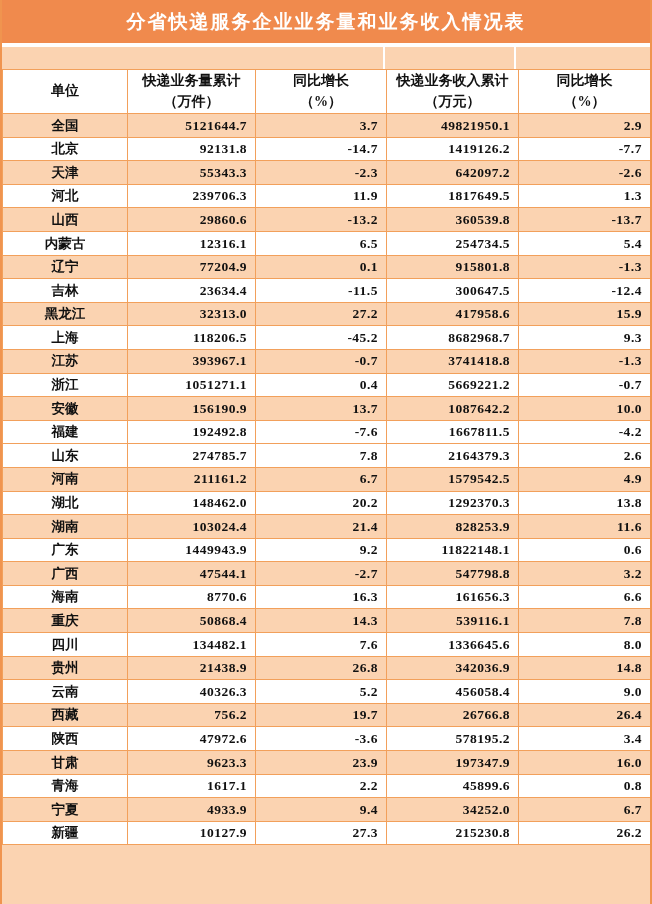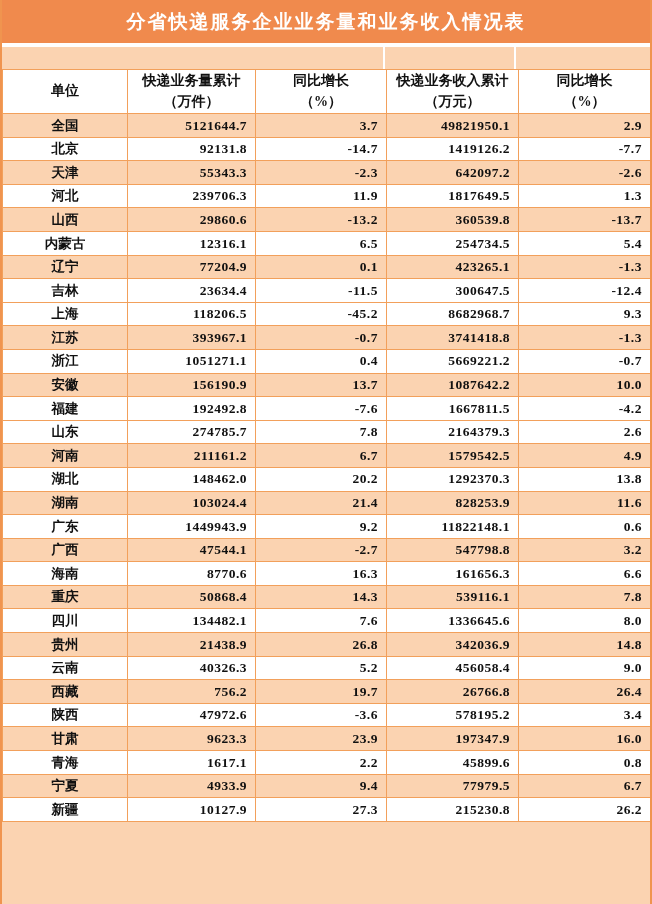--- a/index.html
+++ b/index.html
@@ -137,30 +137,37 @@
           <td class="region">内蒙古</td>
           <td class="num">12316.1</td>
           <td class="num">6.5</td>
           <td class="num">254734.5</td>
           <td class="num">5.4</td>
         </tr>
         <tr class="row-orange">
           <td class="region">辽宁</td>
           <td class="num">77204.9</td>
           <td class="num">0.1</td>
-          <td class="num">423265.1</td>
+          <td class="num">915801.8</td>
           <td class="num">-1.3</td>
         </tr>
         <tr class="row-white">
           <td class="region">吉林</td>
           <td class="num">23634.4</td>
           <td class="num">-11.5</td>
           <td class="num">300647.5</td>
           <td class="num">-12.4</td>
         </tr>
+        <tr class="row-orange">
+          <td class="region">黑龙江</td>
+          <td class="num">32313.0</td>
+          <td class="num">27.2</td>
+          <td class="num">417958.6</td>
+          <td class="num">15.9</td>
+        </tr>
         <tr class="row-white">
           <td class="region">上海</td>
           <td class="num">118206.5</td>
           <td class="num">-45.2</td>
           <td class="num">8682968.7</td>
           <td class="num">9.3</td>
         </tr>
         <tr class="row-orange">
           <td class="region">江苏</td>
           <td class="num">393967.1</td>
@@ -291,21 +298,21 @@
           <td class="region">青海</td>
           <td class="num">1617.1</td>
           <td class="num">2.2</td>
           <td class="num">45899.6</td>
           <td class="num">0.8</td>
         </tr>
         <tr class="row-orange">
           <td class="region">宁夏</td>
           <td class="num">4933.9</td>
           <td class="num">9.4</td>
-          <td class="num">77979.5</td>
+          <td class="num">34252.0</td>
           <td class="num">6.7</td>
         </tr>
         <tr class="row-white">
           <td class="region">新疆</td>
           <td class="num">10127.9</td>
           <td class="num">27.3</td>
           <td class="num">215230.8</td>
           <td class="num">26.2</td>
         </tr>
       </tbody>

